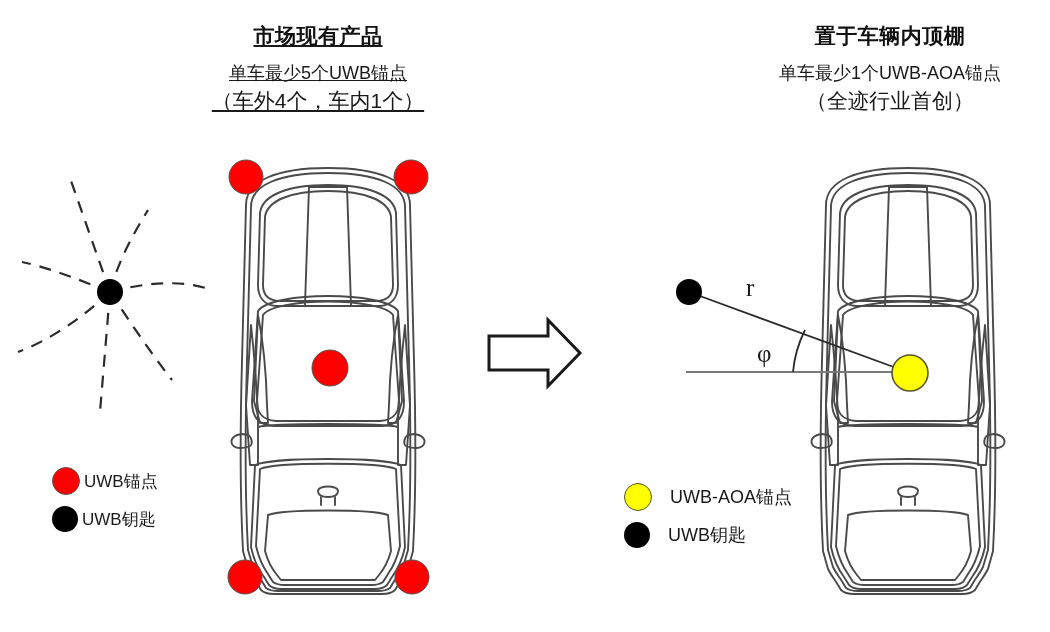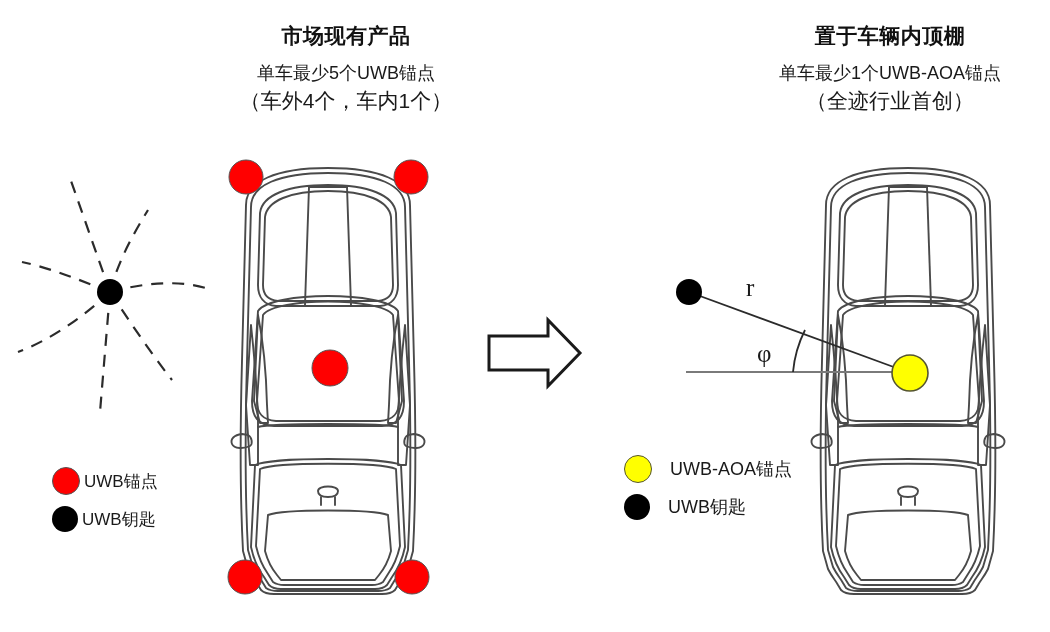--- a/index.html
+++ b/index.html
@@ -39,21 +39,21 @@
     display: block;
     margin-top: 12px;
   }
   .panel-title .t-sub2 {
     font-size: 21px;
     font-weight: normal;
     color: #1a1a1a;
     display: block;
     margin-top: 2px;
   }
-  #title-left  { left: 196px; top: 22px;  width: 300px; }
+  #title-left  { left: 168px; top: 22px;  width: 300px; text-decoration: underline; }
   #title-right { left: 730px; top: 22px;  width: 320px; }
 
   svg { display: block; }
   .svg-layer {
     position: absolute;
     left: 0;
     top: 0;
     width: 1050px;
     height: 632px;
     pointer-events: none;
@@ -76,21 +76,21 @@
   .legend-dot.red   { background: #ff0000; border: 1px solid #555; }
   .legend-dot.black { background: #000000; }
   .legend-dot.yellow{ background: #ffff00; border: 1.5px solid #555531; }
   .legend-label {
     margin-left: 4px;
     font-size: 17px;
     color: #1a1a1a;
     white-space: nowrap;
   }
   #legend-left  { left: 52px;  top: 462px; }
-  #legend-right { left: 624px; top: 450px; text-align: right; }
+  #legend-right { left: 624px; top: 478px; text-align: right; }
   #legend-right .legend-label { font-size: 18px; margin-left: 18px; }
 
   .math-label {
     position: absolute;
     font-family: "Liberation Serif", serif;
     color: #1a1a1a;
   }
   #label-r   { left: 746px; top: 274px; font-size: 25px; }
   #label-phi { left: 757px; top: 340px; font-size: 25px; }
 </style>

